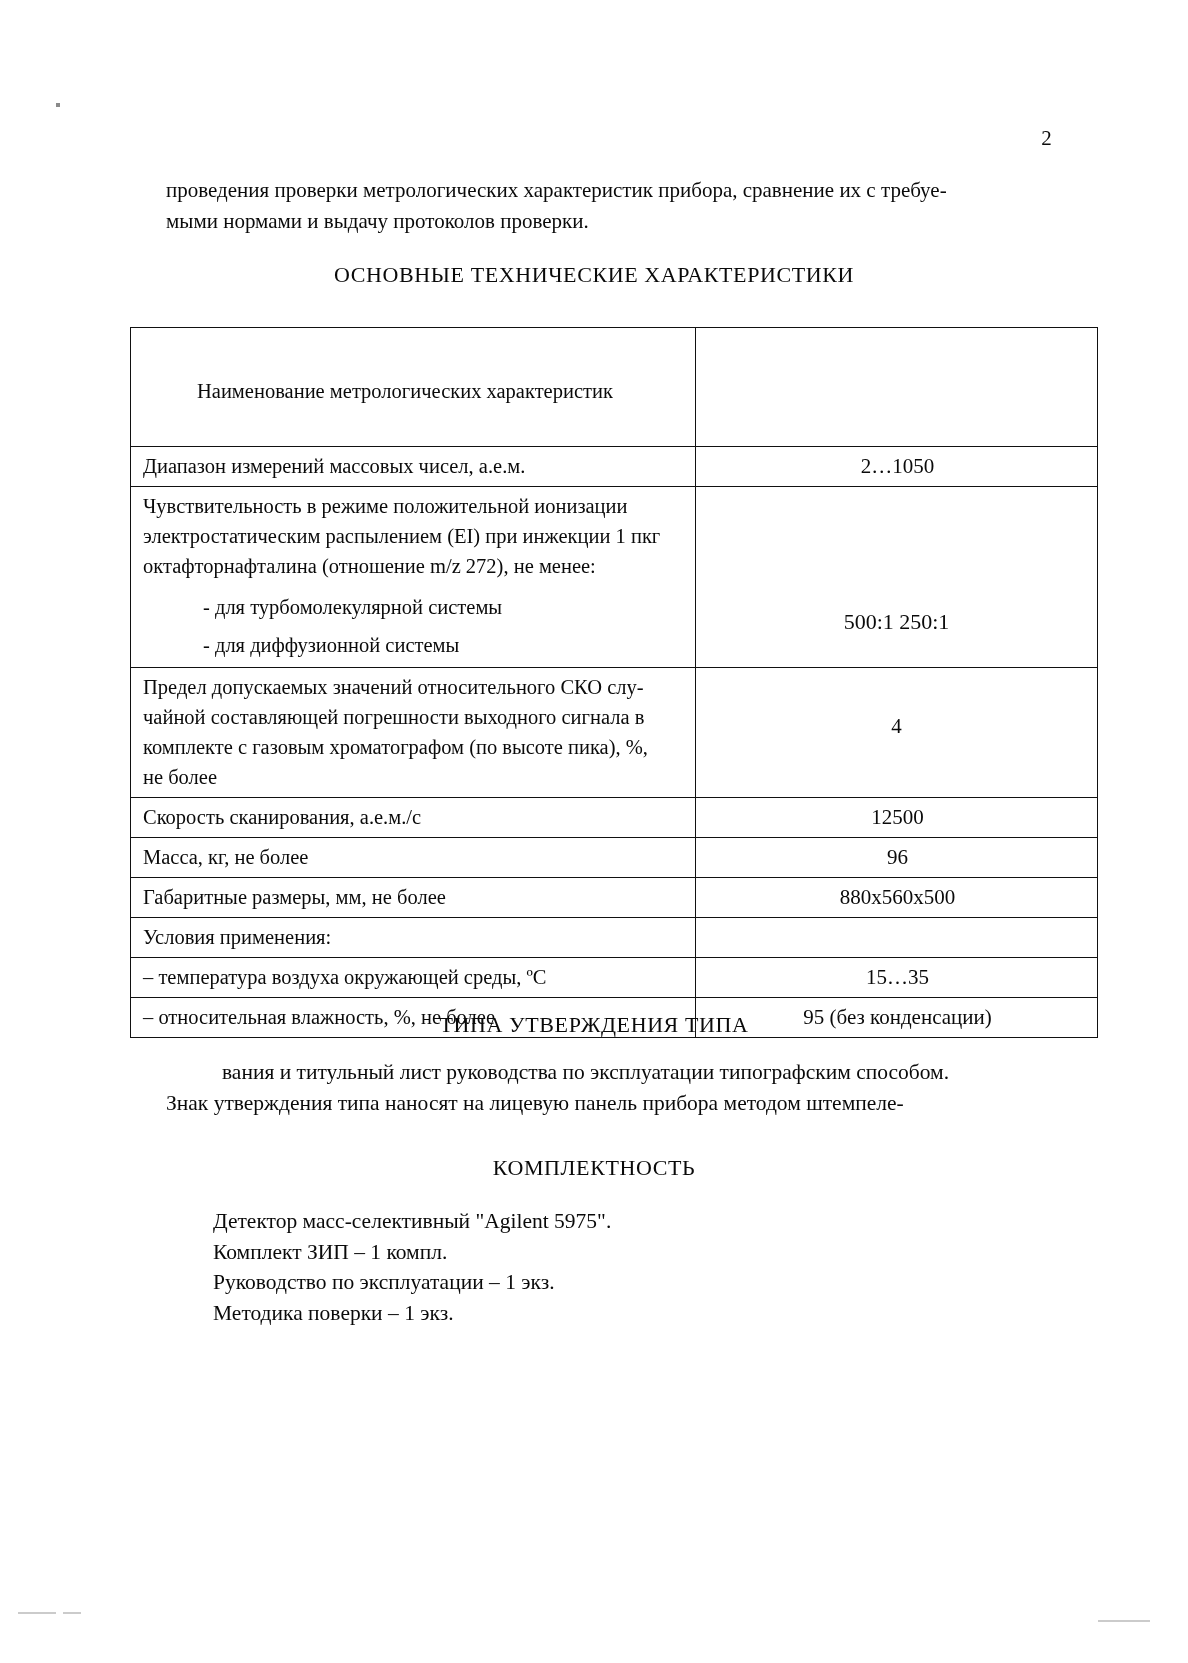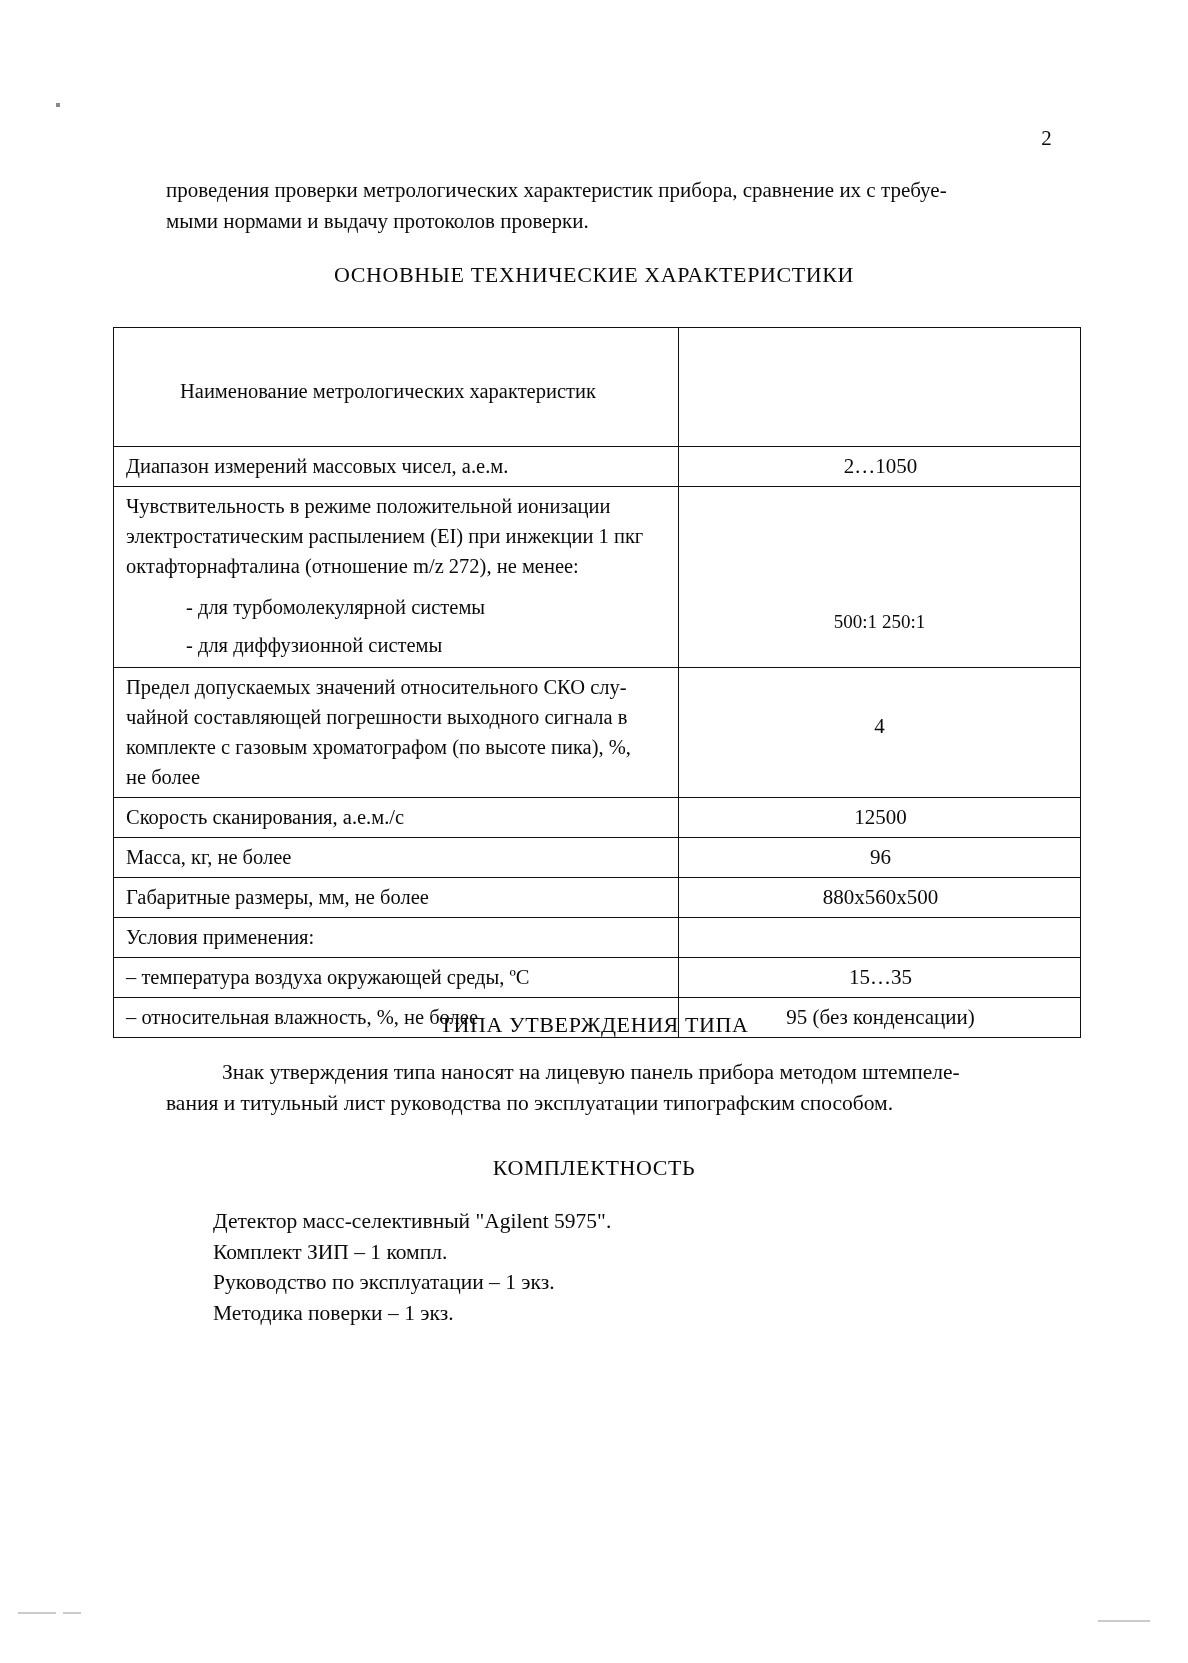--- a/index.html
+++ b/index.html
@@ -55,21 +55,21 @@
     font-size: 22px;
     letter-spacing: .6px;
   }
   .st-main { top: 262px; }
   .st-mark { top: 1012px; }
   .st-kit  { top: 1155px; }
 
   
   .spec-table {
     position: absolute;
-    left: 113px;
+    left: 130px;
     top: 327px;
     width: 967px;
     border-collapse: collapse;
     table-layout: fixed;
     border-radius: 24px;
   }
   .spec-table td {
     border: 1.6px solid #111;
     padding: 0;
     vertical-align: top;
@@ -97,21 +97,21 @@
   }
 
   .indent { padding-left: 60px; }
   .nowrap { white-space: nowrap; }
 
   .row-sens-left { padding: 4px 10px 3px 12px; }
 
   .sens-val {
     padding-top: 118px;
     text-align: center;
-    font-size: 19px;
+    font-size: 22px;
     line-height: 34px;
   }
   .sko-val {
     padding-top: 43px;
     text-align: center;
     font-size: 21px;
   }
 
   
   .para {
@@ -269,22 +269,22 @@
         <td>
           <div class="cell-pad cell-val">95 (без конденсации)</div>
         </td>
       </tr>
     </tbody>
   </table>
 
   <div class="section-title st-mark">ТИПА УТВЕРЖДЕНИЯ ТИПА</div>
 
   <div class="para p-mark">
+    <span class="ln">вания и титульный лист руководства по эксплуатации типографским способом.</span>
     <span class="ln">Знак утверждения типа наносят на лицевую панель прибора методом штемпеле-</span>
-    <span class="ln">вания и титульный лист руководства по эксплуатации типографским способом.</span>
   </div>
 
   <div class="section-title st-kit">КОМПЛЕКТНОСТЬ</div>
 
   <div class="kit-list">
     <span class="ln">Детектор масс-селективный "Agilent 5975".</span>
     <span class="ln">Комплект ЗИП – 1 компл.</span>
     <span class="ln">Руководство по эксплуатации – 1 экз.</span>
     <span class="ln">Методика поверки – 1 экз.</span>
   </div>

